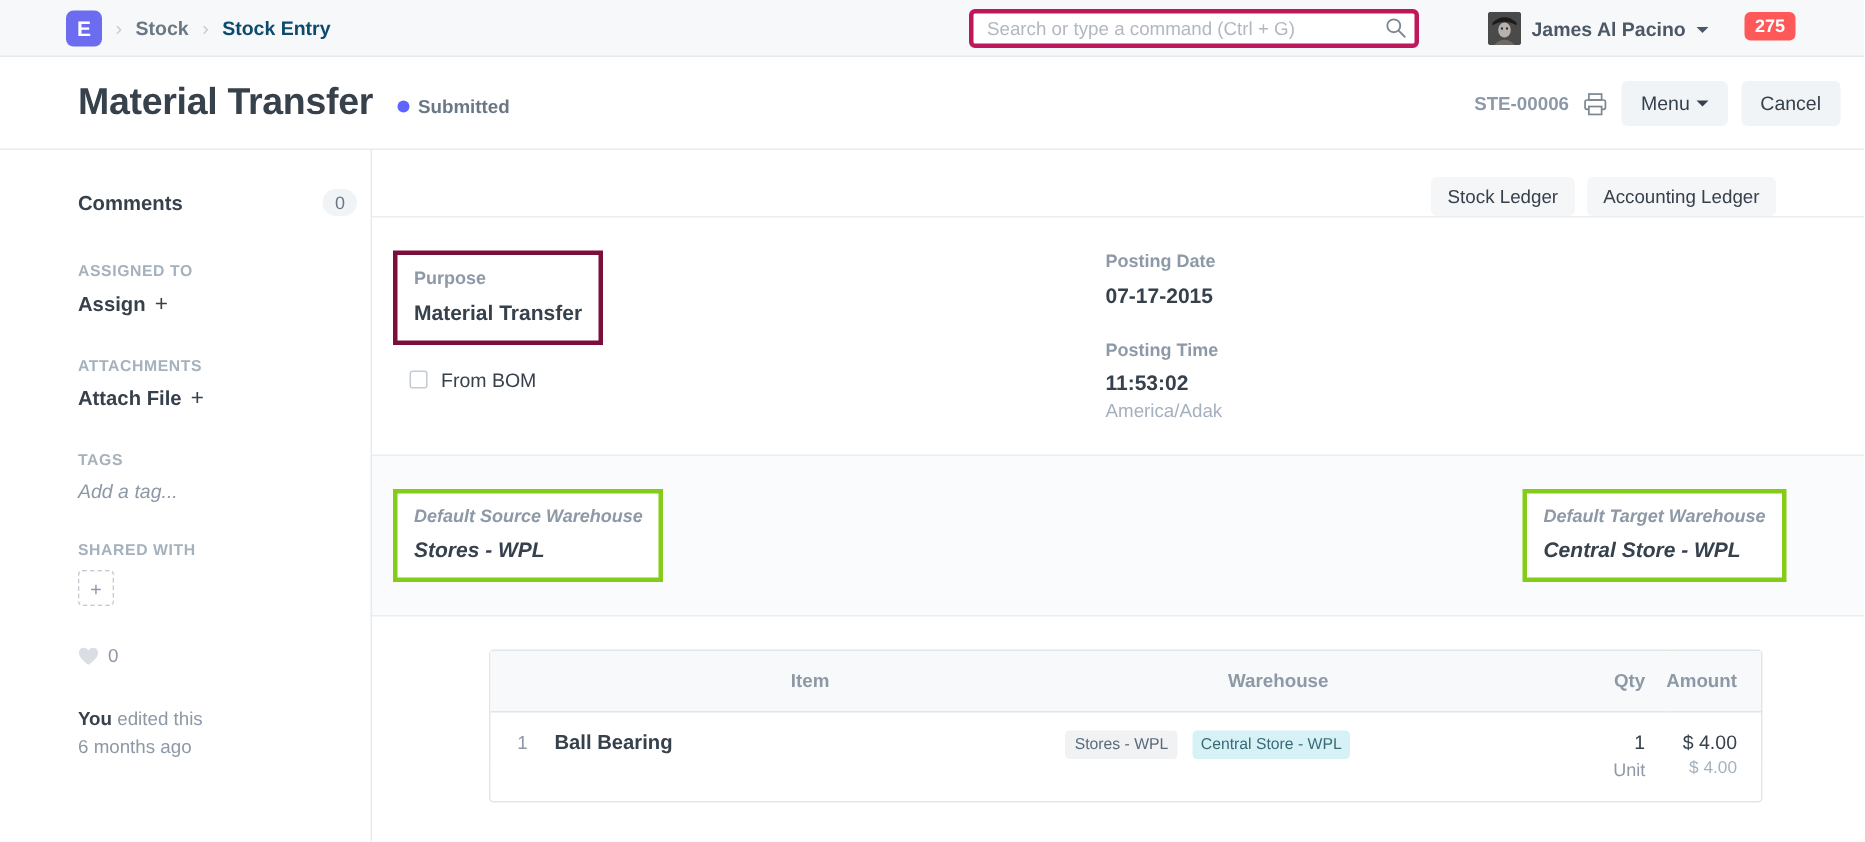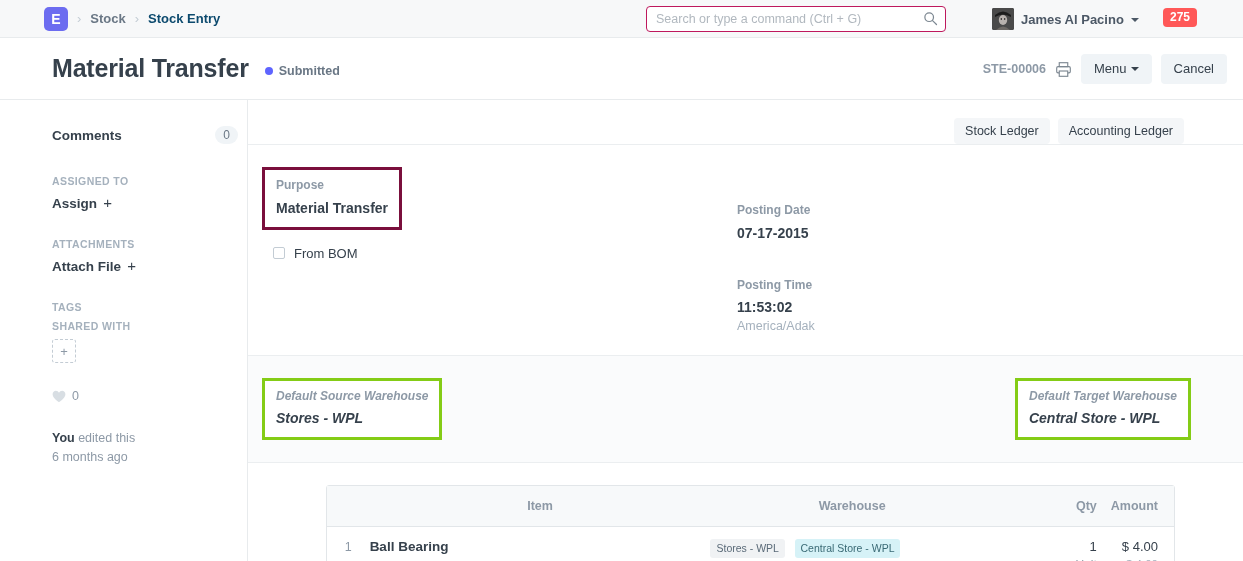--- a/index.html
+++ b/index.html
@@ -51,21 +51,21 @@
 
   .search-wrap {
     position: absolute;
     left: 646px;
     top: 6px;
     width: 300px;
     height: 26px;
   }
   .search-input {
     width: 100%; height: 100%;
-    border: 1px solid #be185d;
+    border: 3px solid #be185d;
     border-radius: 4px;
     background: #fff;
     font-size: 12.5px;
     color: #4c5866;
     padding: 0 28px 0 9px;
     font-family: "Liberation Sans", sans-serif;
     outline: none;
   }
   .search-input::placeholder { color: #b1b8bf; }
   .search-icon {
@@ -330,21 +330,21 @@
     font-weight: bold;
     color: #36414c;
     line-height: 1.3;
     white-space: nowrap;
   }
   .field-sub {
     font-size: 12.5px;
     color: #a5b1bd;
     margin-top: 2px;
   }
-  .field-block { margin-bottom: 20px; margin-top: 36px; }
+  .field-block { margin-bottom: 20px; }
   .field-block:last-child { margin-bottom: 0; }
 
   .check-row {
     display: flex;
     align-items: center;
     gap: 9px;
     margin-top: 16px;
     margin-left: 11px;
   }
   .check-box {
@@ -483,20 +483,21 @@
     <div class="side-action">
       <span>Assign</span><span class="plus">&nbsp;+</span>
     </div>
 
     <div class="side-head">ATTACHMENTS</div>
     <div class="side-action">
       <span>Attach File</span><span class="plus">&nbsp;+</span>
     </div>
 
     <div class="side-head">TAGS</div>
+    <div class="tag-placeholder">Add a tag...</div>
 
     <div class="side-head">SHARED WITH</div>
     <div class="share-add">
       <span>+</span>
     </div>
 
     <div class="like-row">
       <svg width="14" height="13" viewBox="0 0 14 13">
         <path d="M7 12.2 C7 12.2 0.6 8.2 0.6 4.2 C0.6 2.1 2.2 0.8 3.9 0.8 C5.2 0.8 6.4 1.6 7 2.7 C7.6 1.6 8.8 0.8 10.1 0.8 C11.8 0.8 13.4 2.1 13.4 4.2 C13.4 8.2 7 12.2 7 12.2 Z" fill="#d8dee3"></path>
       </svg>

